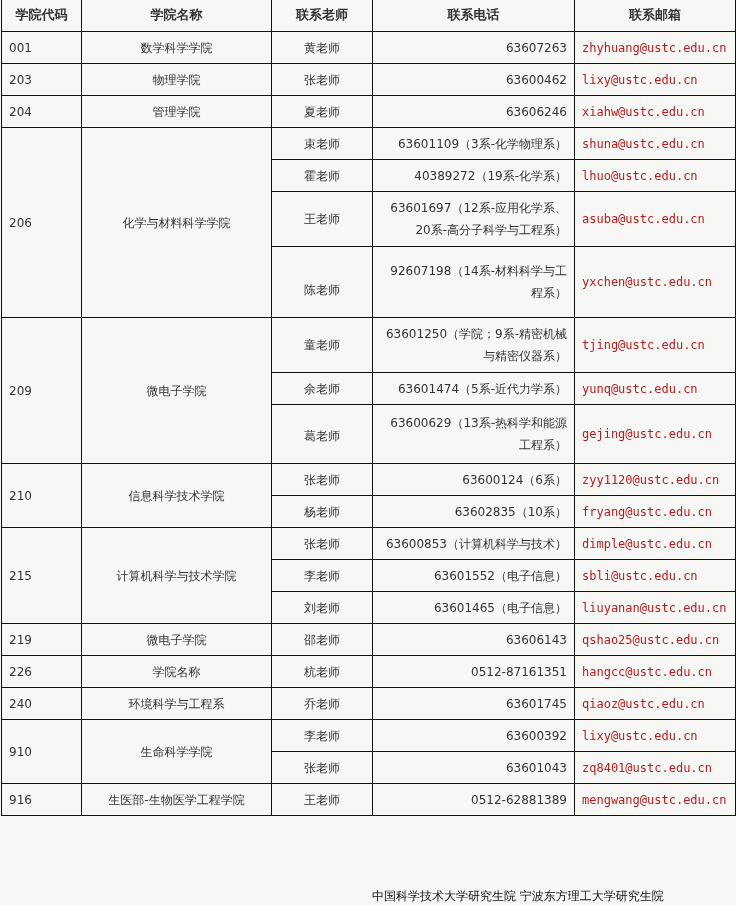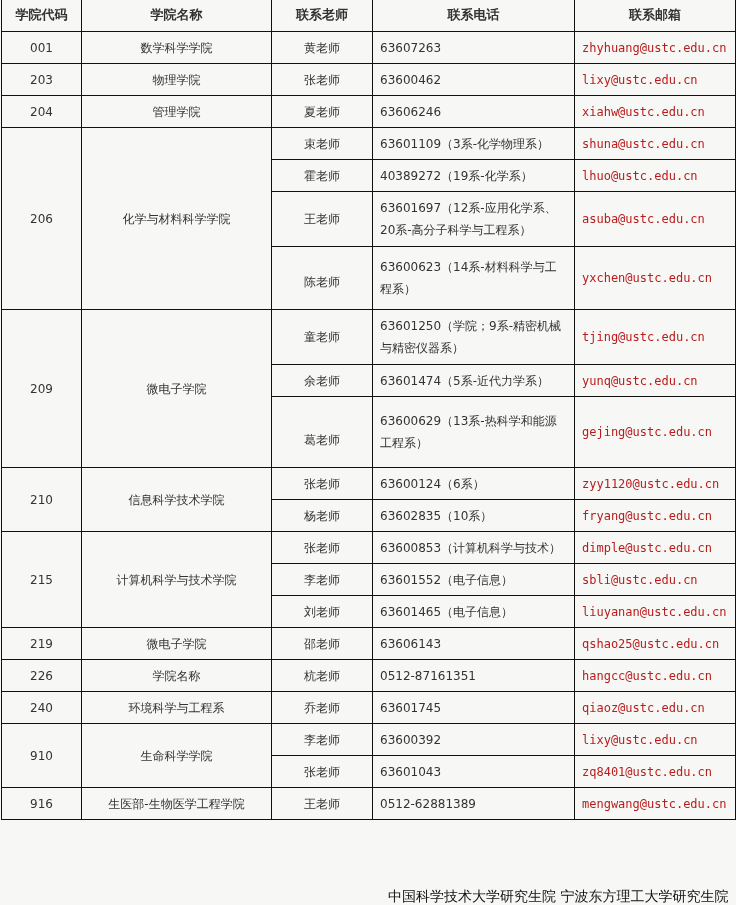--- a/index.html
+++ b/index.html
@@ -32,37 +32,37 @@
       padding: 0 7px;
       overflow: hidden;
     }
     table.contacts th {
       font-weight: bold;
       color: #333;
       height: 33px;
       text-align: center;
       font-size: 13px;
     }
-    td.code { text-align: center; }
+    td.code { }
     td.name { text-align: center; }
     td.teacher { text-align: center; vertical-align: top; padding-top: 2px; }
-    td.phone { text-align: left; vertical-align: top; padding-top: 2px; }
+    td.phone { text-align: right; vertical-align: top; padding-top: 2px; }
     td.email {
       text-align: left;
       font-family: "DejaVu Sans Mono", "Liberation Mono", monospace;
       font-size: 11px;
       color: #b91c1c;
     }
     tr.h1 td { height: 31px; }
     tr.h2 td { height: 54px; }
     .footer {
       position: absolute;
-      left: 388px;
+      left: 372px;
       top: 888px;
-      font-size: 14px;
+      font-size: 12px;
       color: #111;
       white-space: nowrap;
     }
   </style>
 </head>
 <body>
 
 <table class="contacts">
   <colgroup>
     <col style="width:80px">
@@ -117,39 +117,39 @@
       <td class="teacher">霍老师</td>
       <td class="phone">40389272（19系-化学系）</td>
       <td class="email">lhuo@ustc.edu.cn</td>
     </tr>
     <tr class="h2">
       <td class="teacher" style="vertical-align:middle;padding-top:0">王老师</td>
       <td class="phone">63601697（12系-应用化学系、20系-高分子科学与工程系）</td>
       <td class="email">asuba@ustc.edu.cn</td>
     </tr>
     <tr class="h2">
-      <td class="teacher" style="vertical-align:middle;padding-top:8px">陈老师</td>
-      <td class="phone">63600623（14系-材料科学与工程系）</td>
+      <td class="teacher" style="vertical-align:middle;padding-top:16px">陈老师</td>
+      <td class="phone">92607198（14系-材料科学与工程系）</td>
       <td class="email">yxchen@ustc.edu.cn</td>
     </tr>
 
     <tr class="h2">
       <td class="code" rowspan="3">209</td>
       <td class="name" rowspan="3">微电子学院</td>
       <td class="teacher" style="vertical-align:middle;padding-top:0">童老师</td>
       <td class="phone">63601250（学院；9系-精密机械与精密仪器系）</td>
       <td class="email">tjing@ustc.edu.cn</td>
     </tr>
     <tr class="h1">
       <td class="teacher">余老师</td>
       <td class="phone">63601474（5系-近代力学系）</td>
       <td class="email">yunq@ustc.edu.cn</td>
     </tr>
     <tr class="h2">
-      <td class="teacher" style="vertical-align:middle;padding-top:16px">葛老师</td>
+      <td class="teacher" style="vertical-align:middle;padding-top:4px">葛老师</td>
       <td class="phone">63600629（13系-热科学和能源工程系）</td>
       <td class="email">gejing@ustc.edu.cn</td>
     </tr>
 
     <tr class="h1">
       <td class="code" rowspan="2">210</td>
       <td class="name" rowspan="2">信息科学技术学院</td>
       <td class="teacher">张老师</td>
       <td class="phone">63600124（6系）</td>
       <td class="email">zyy1120@ustc.edu.cn</td>

